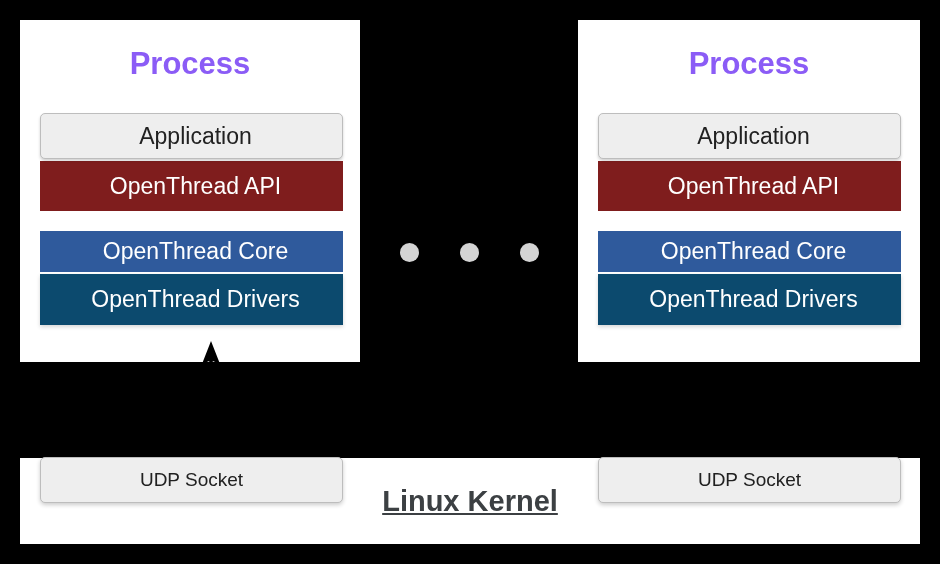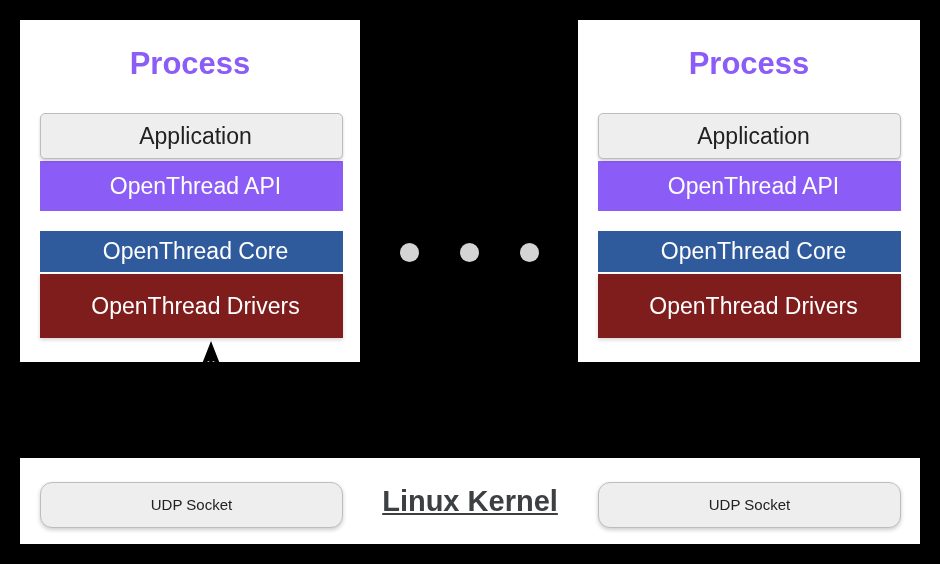--- a/index.html
+++ b/index.html
@@ -61,33 +61,33 @@
     background: #eeeeee;
     border: 1px solid #bdbdbd;
     border-radius: 5px;
     color: #212121;
     box-shadow: 0 2px 3px rgba(0,0,0,0.18);
     position: relative;
     z-index: 3;
   }
   .layer-api {
     height: 50px;
-    background: #8b5cf6;
+    background: #7f1d1d;
     color: #ffffff;
     margin-top: 2px;
   }
   .layer-core {
     height: 41px;
     background: #2F5A9C;
     color: #ffffff;
     margin-top: 20px;
   }
   .layer-drivers {
-    height: 64px;
-    background: #7f1d1d;
+    height: 51px;
+    background: #0c4a6e;
     color: #ffffff;
     margin-top: 2px;
     box-shadow: 0 2px 4px rgba(0,0,0,0.16);
   }
 
   
   .arrow {
     position: absolute;
     width: 24px;
     height: 42px;
@@ -131,29 +131,29 @@
     width: 100%;
     text-align: center;
     font-size: 29px;
     font-weight: bold;
     color: #3c4043;
     line-height: 34px;
     text-decoration: underline;
   }
   .socket-box {
     position: absolute;
-    top: 482px;
+    top: 457px;
     width: 303px;
     height: 46px;
     box-sizing: border-box;
     background: #eeeeee;
     border: 1px solid #bdbdbd;
-    border-radius: 12px;
+    border-radius: 5px;
     color: #212121;
-    font-size: 15px;
+    font-size: 19px;
     line-height: 44px;
     text-align: center;
     box-shadow: 0 2px 4px rgba(0,0,0,0.20);
   }
   #socket-left  { left: 40px; }
   #socket-right { left: 598px; }
 </style>
 </head>
 <body>
 

